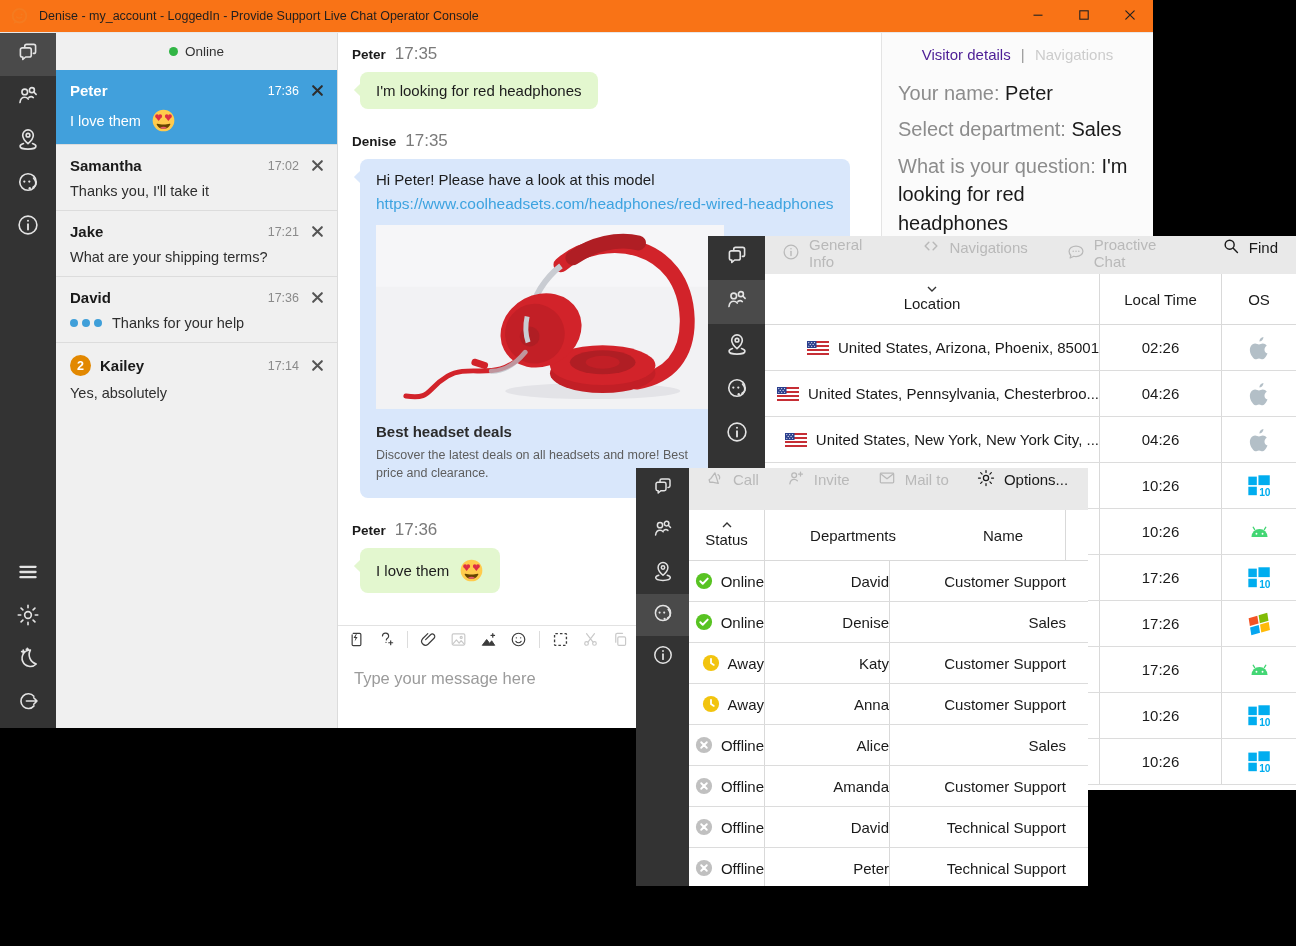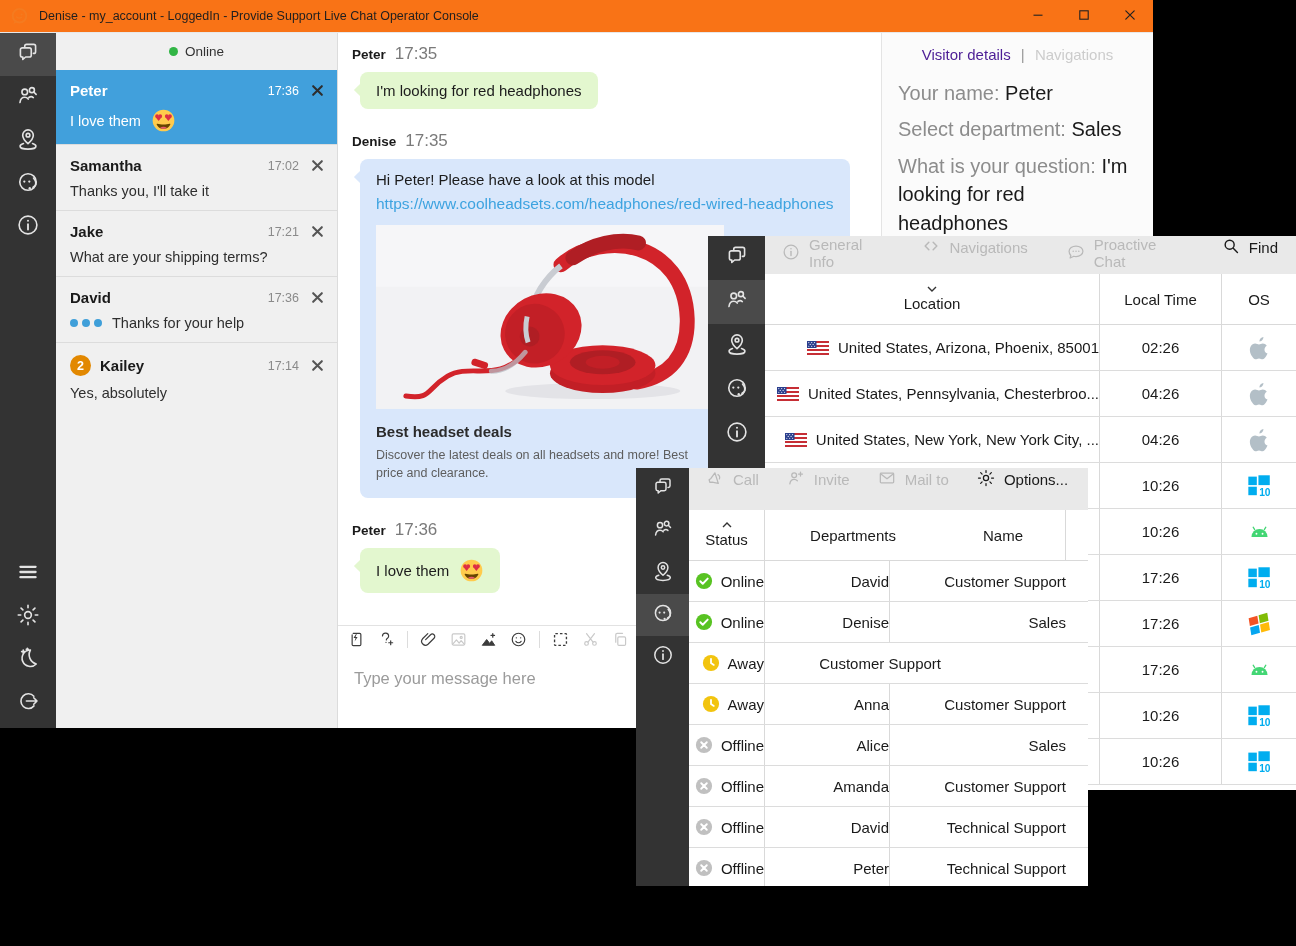--- a/index.html
+++ b/index.html
@@ -922,20 +922,21 @@
           <div class="grid-row">
             <div class="cell ow-c0">
               <span class="sticon">
                 <svg viewBox="0 0 20 20">
                   <circle cx="10" cy="10" r="9" fill="#f2c40f"></circle>
                   <path d="M10 5.4V10l3.1 2.1" stroke="#fff" stroke-width="2" fill="none" stroke-linecap="round"></path>
                 </svg>
               </span>
               <span>Away</span>
             </div>
+            <div class="cell pad-left ow-c1">Katy</div>
             <div class="cell pad-left ow-c2">Customer Support</div>
           </div>
           <div class="grid-row">
             <div class="cell ow-c0">
               <span class="sticon">
                 <svg viewBox="0 0 20 20">
                   <circle cx="10" cy="10" r="9" fill="#f2c40f"></circle>
                   <path d="M10 5.4V10l3.1 2.1" stroke="#fff" stroke-width="2" fill="none" stroke-linecap="round"></path>
                 </svg>
               </span>

